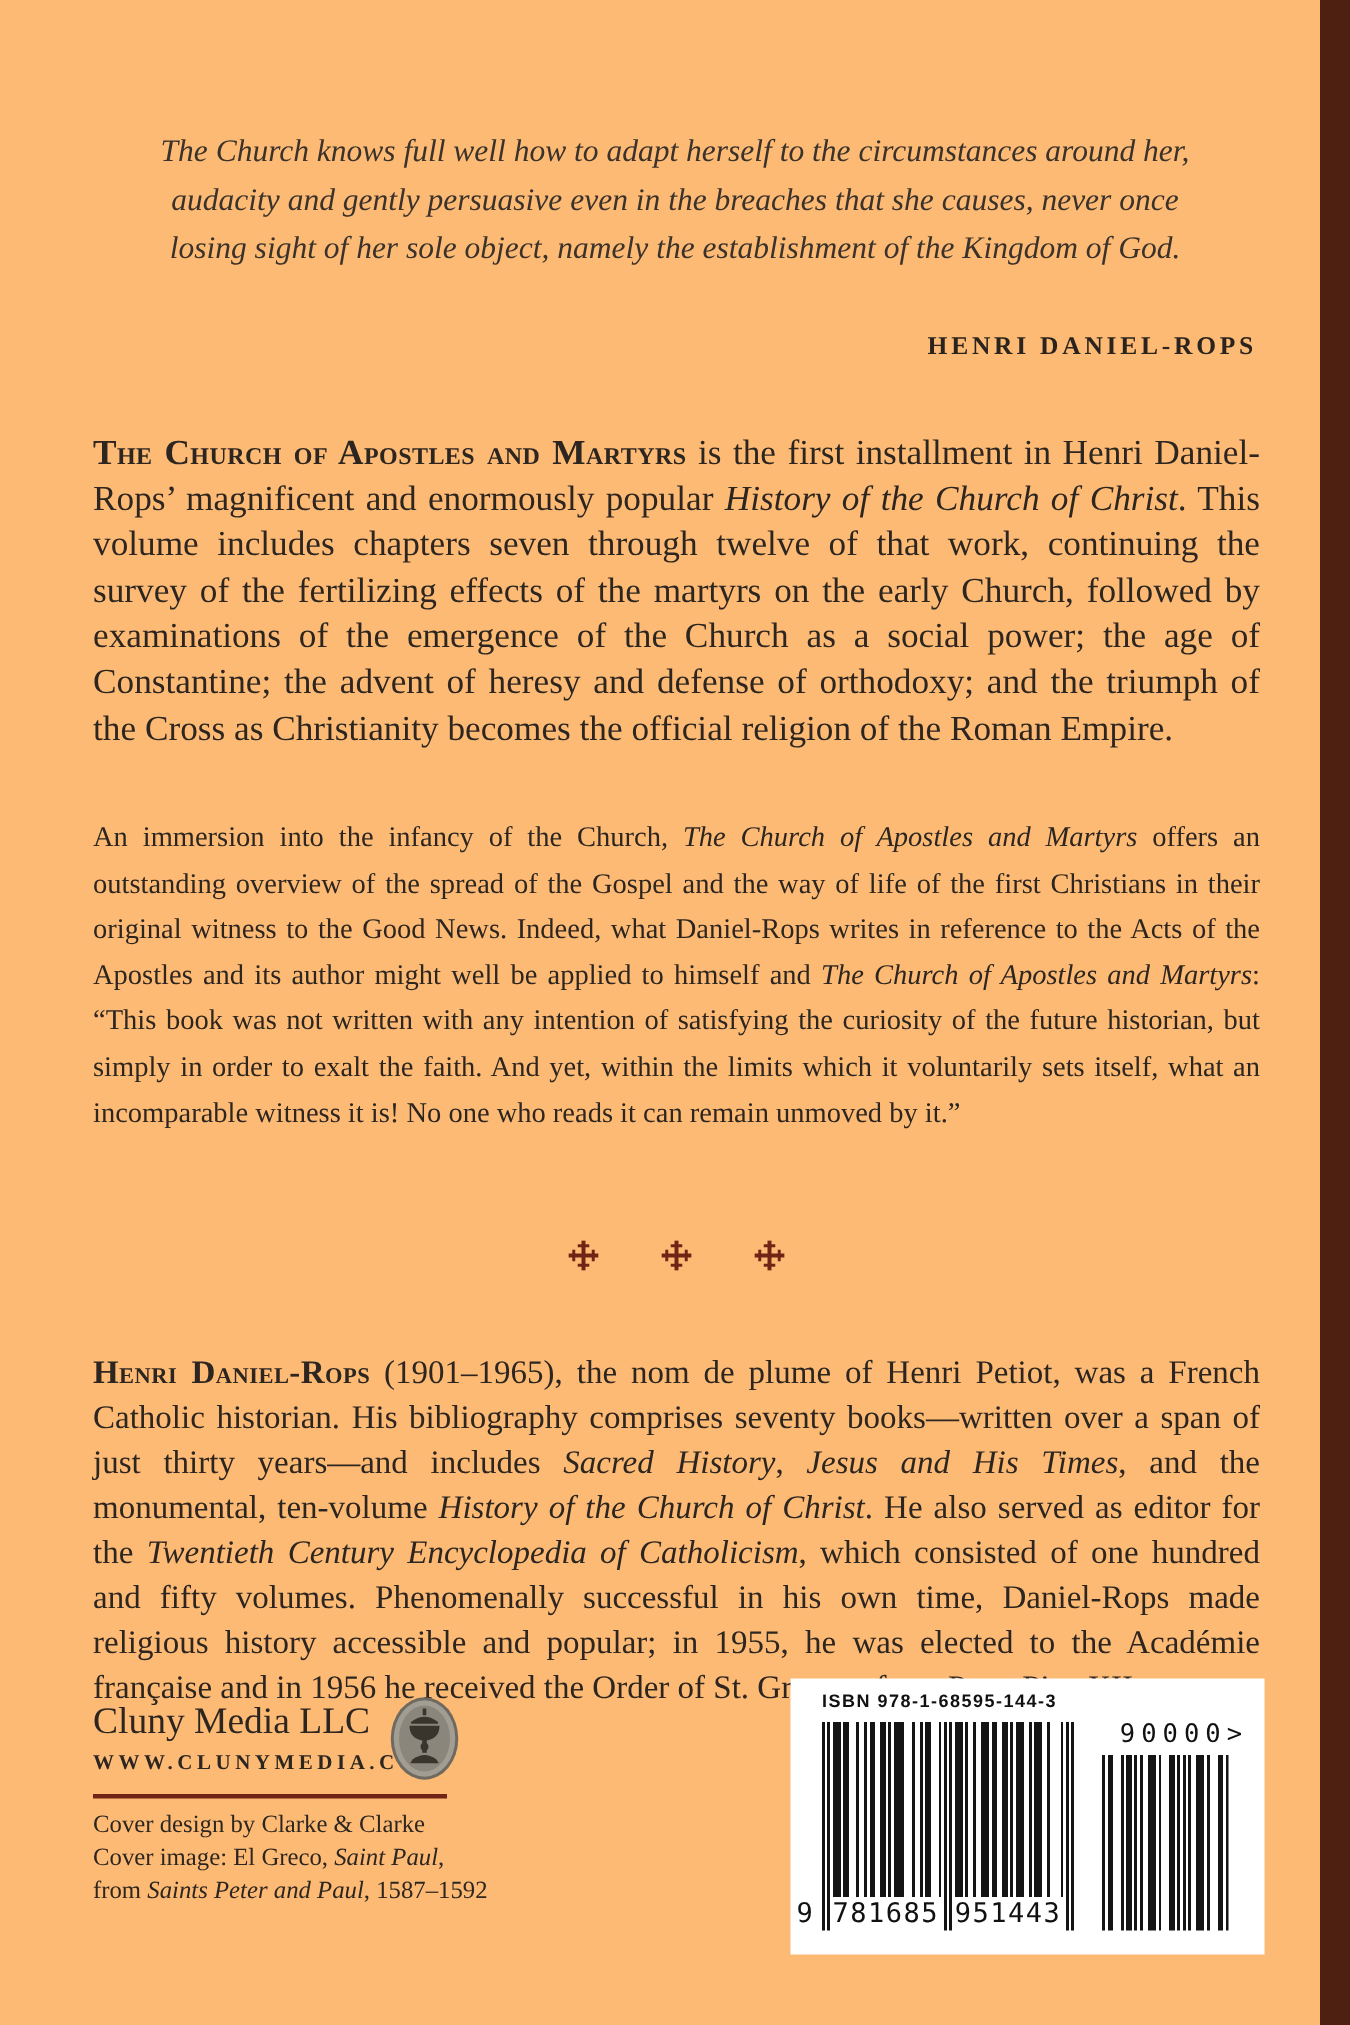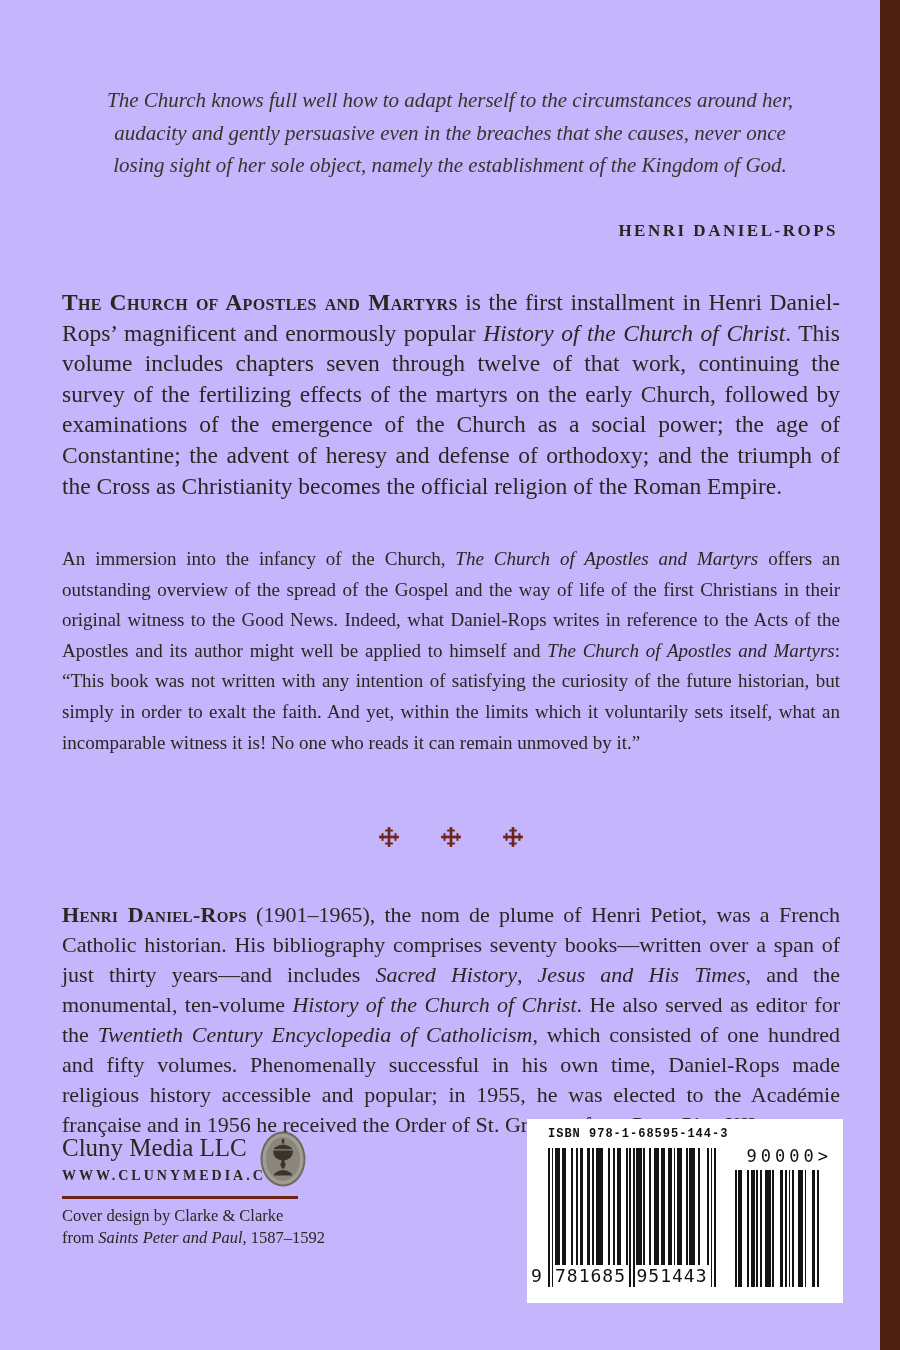--- a/index.html
+++ b/index.html
@@ -1,18 +1,18 @@
 <!DOCTYPE html>
 <html><head>
 <meta charset="utf-8">
 <style>
   html,body{margin:0;padding:0;background:#fff;}
   .page{
     position:relative;width:900px;height:1350px;
-    background:#c4b5fd;overflow:hidden;
+    background:#fdba74;overflow:hidden;
     font-family:"Liberation Serif",serif;color:#2d2620;
   }
   .spine-band{position:absolute;right:0;top:0;width:20px;height:1350px;background:#4d2012;}
 
   .quote{position:absolute;left:85px;top:84px;width:730px;text-align:center;
     font-style:italic;font-size:21px;line-height:32.5px;color:#3a322b;white-space:nowrap;}
   .attribution{position:absolute;left:62px;top:221px;width:776px;text-align:right;
     font-size:17px;font-weight:bold;letter-spacing:2.5px;color:#2b241e;}
 
   .para{position:absolute;left:62px;width:778px;margin:0;text-align:justify;color:#2d2620;}
@@ -30,21 +30,21 @@
   .pub-name{position:absolute;left:62px;top:1134px;font-size:25px;color:#2d2620;}
   .pub-site{position:absolute;left:62px;top:1168px;font-size:14px;font-weight:bold;
     letter-spacing:3px;color:#2d2620;}
   .logo{position:absolute;left:260px;top:1131px;width:46px;height:56px;}
   .rule{position:absolute;left:62px;top:1196px;width:236px;height:3px;background:#6e2516;}
   .credits{position:absolute;left:62px;top:1205px;width:320px;font-size:16.5px;
     line-height:22px;color:#2d2620;}
 
   .barcode-box{position:absolute;left:527px;top:1119px;width:316px;height:184px;background:#ffffff;}
   .isbn-line{position:absolute;left:21px;top:8px;
-    font-family:Liberation Mono, monospace;font-weight:bold;font-size:12px;
+    font-family:Liberation Sans, sans-serif;font-weight:bold;font-size:12px;
     letter-spacing:1px;color:#111;}
   .ean-bars{position:absolute;left:21px;top:29px;width:168px;height:139px;}
   .ean-bars svg,.supp-bars svg{width:100%;height:100%;display:block;shape-rendering:crispEdges;}
   .ean-bars svg rect,.supp-bars svg rect{fill:#141414;}
   .digit{position:absolute;top:146px;height:22px;background:#fff;
     font-family:"DejaVu Sans Mono",monospace;font-size:18px;color:#111;text-align:center;}
   .d9{left:1px;width:17px;}
   .dg1{left:28px;width:71px;letter-spacing:1px;}
   .dg2{left:109px;width:72px;letter-spacing:1px;text-align:center;}
   .supp-label{position:absolute;left:207px;top:27px;width:98px;text-align:right;
@@ -110,20 +110,21 @@
       <rect x="21.5" y="29" width="3" height="8.5"></rect>
       <circle cx="23" cy="33.5" r="2.6"></circle>
       <path d="M15 42 q8 -6 16 0 l1.5 2.5 h-19 z"></path>
     </g>
   </svg>
 
   <div class="rule"></div>
 
   <div class="credits">
     <div class="credit-line"><span>Cover design by Clarke &amp; Clarke</span></div>
+    <div class="credit-line"><span>Cover image: El Greco, </span><span class="it">Saint Paul</span><span>,</span></div>
     <div class="credit-line"><span>from </span><span class="it">Saints Peter and Paul</span><span>, 1587–1592</span></div>
   </div>
 
   <div class="barcode-box">
     <div class="isbn-line">ISBN 978-1-68595-144-3</div>
     <div class="ean-bars">
         <svg viewBox="0 0 95 100" preserveAspectRatio="none">
           <rect x="0" y="0" width="1" height="100"></rect>
           <rect x="2" y="0" width="1" height="100"></rect>
           <rect x="4" y="0" width="3" height="84"></rect>

